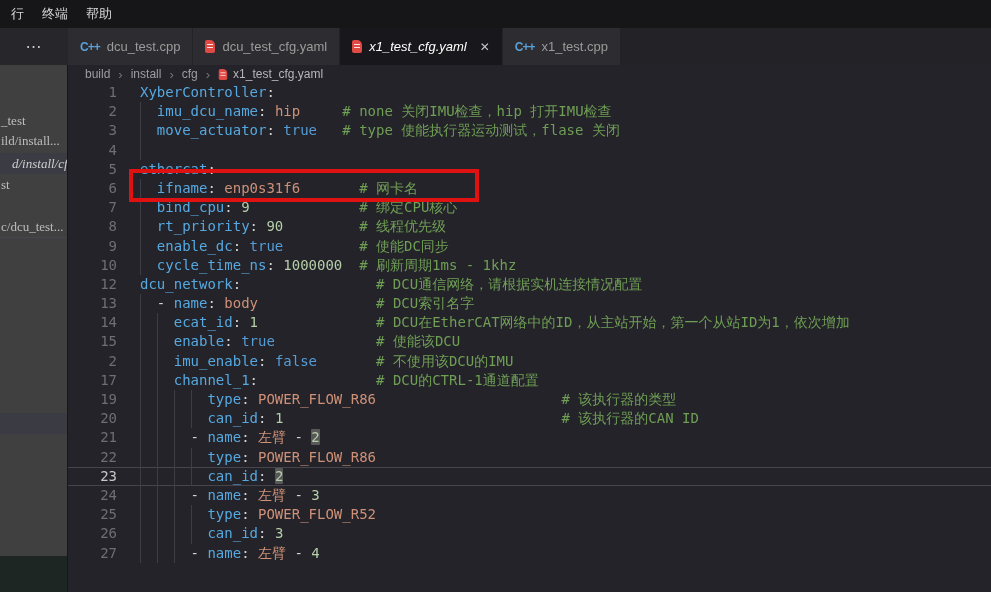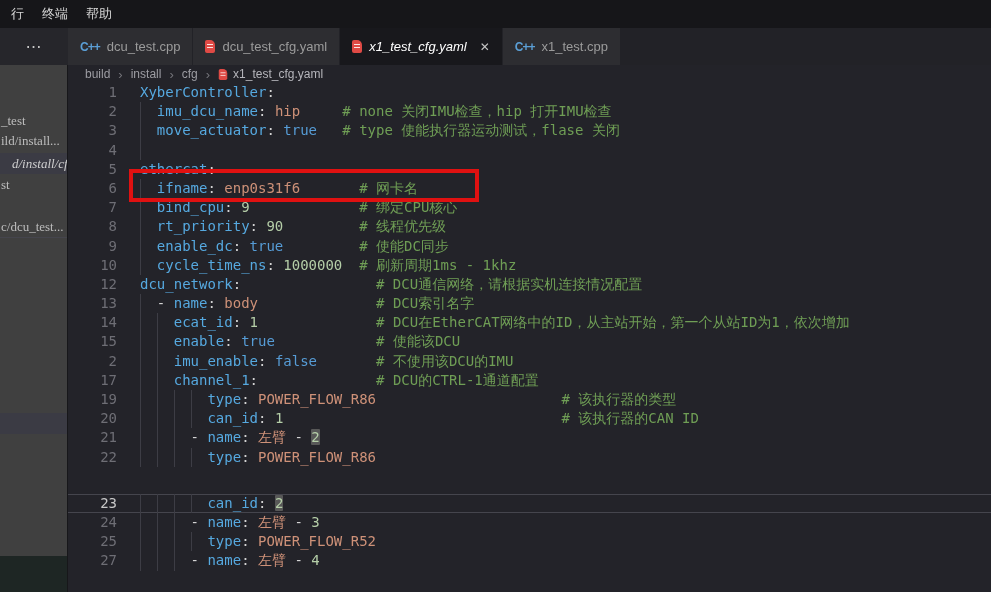--- a/index.html
+++ b/index.html
@@ -43,21 +43,21 @@
   .editor{position:absolute;left:68px;top:65px;right:0;bottom:0;background:#232329;overflow:hidden;}
   .breadcrumb{height:18px;display:flex;align-items:center;gap:8px;padding-left:17px;
               font-size:12px;color:#9d9da3;white-space:nowrap;}
   .bc-sep{color:#74747a;font-size:13px;}
   .bc-file{display:flex;align-items:center;gap:5px;color:#b5b5bb;}
   .bc-file .yaml-ico{transform:scale(.85);}
 
   .code{position:relative;font-family:"DejaVu Sans Mono","Liberation Mono",monospace;
         font-size:14px;line-height:19.2px;}
   .cl{display:flex;height:19.2px;}
-  .cl.cur{box-shadow:inset 0 1px 0 #45454d, inset 0 -1px 0 #45454d;margin-top:27px;}
+  .cl.cur{box-shadow:inset 0 1px 0 #45454d, inset 0 -1px 0 #45454d;}
   .ln{width:49px;text-align:right;color:var(--c-ln);flex:none;}
   .cl.cur .ln{color:var(--c-lna);}
   .lc{margin-left:23px;white-space:pre;position:relative;flex:1;}
   .guides{position:absolute;left:0;top:0;bottom:0;
           background:repeating-linear-gradient(to right,#3d3d45 0 1px,transparent 1px 2ch);}
   .tk-k{color:var(--c-key);} .tk-v{color:var(--c-str);} .tk-n{color:var(--c-num);}
   .tk-b{color:var(--c-kw);}  .tk-c{color:var(--c-com);} .tk-p{color:var(--c-pln);}
   .whl{background:#585858;border-radius:1px;}
 
   .annotation-box{position:absolute;left:61px;top:86px;width:350px;height:33px;
@@ -208,20 +208,24 @@
         </div>
         <div class="cl">
           <span class="ln">24</span>
           <span class="lc"><i class="guides" style="width: calc(4ch + 1px);"></i><span class="tk-p">      - </span><span class="tk-k">name</span><span class="tk-p">: </span><span class="tk-v">左臂</span><span class="tk-p"> - </span><span class="tk-n">3</span></span>
         </div>
         <div class="cl">
           <span class="ln">25</span>
           <span class="lc"><i class="guides" style="width: calc(6ch + 1px);"></i><span class="tk-p">        </span><span class="tk-k">type</span><span class="tk-p">: </span><span class="tk-v">POWER_FLOW_R52</span></span>
         </div>
         <div class="cl">
+          <span class="ln">26</span>
+          <span class="lc"><i class="guides" style="width: calc(6ch + 1px);"></i><span class="tk-p">        </span><span class="tk-k">can_id</span><span class="tk-p">: </span><span class="tk-n">3</span></span>
+        </div>
+        <div class="cl">
           <span class="ln">27</span>
           <span class="lc"><i class="guides" style="width: calc(4ch + 1px);"></i><span class="tk-p">      - </span><span class="tk-k">name</span><span class="tk-p">: </span><span class="tk-v">左臂</span><span class="tk-p"> - </span><span class="tk-n">4</span></span>
         </div>
         <div class="annotation-box"></div>
       </div>
   </div>
 
 </div>
 
 </body></html>

